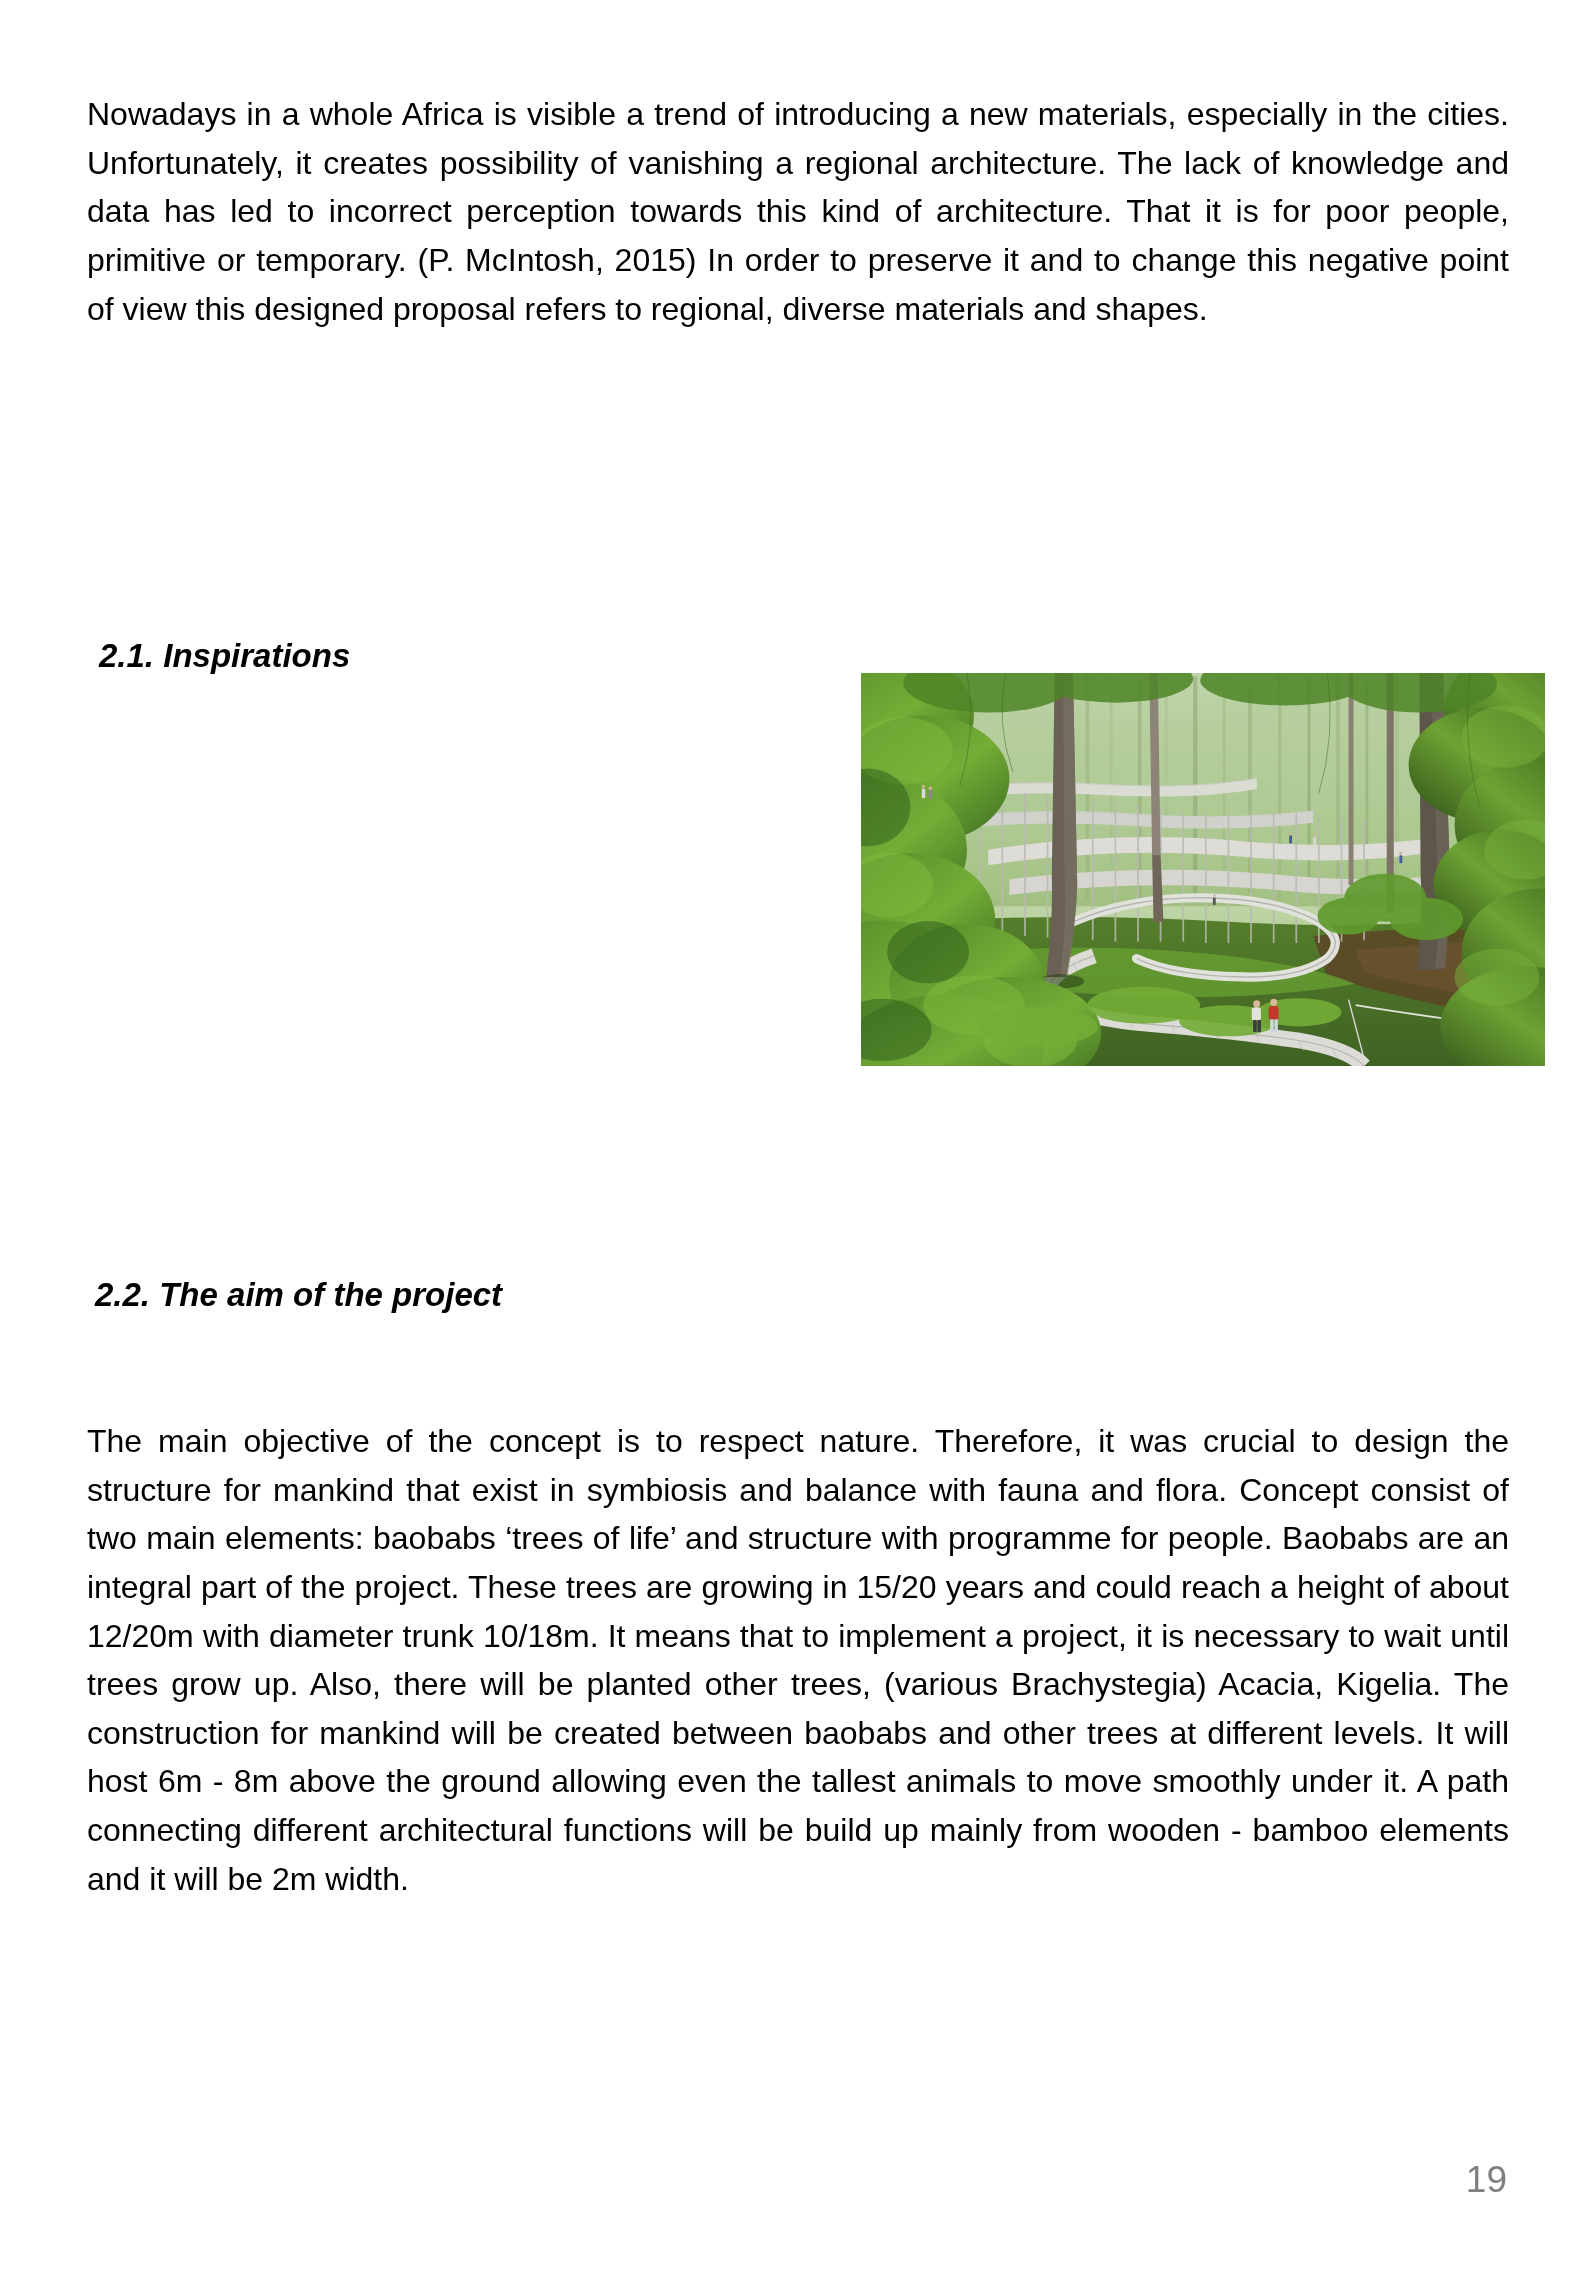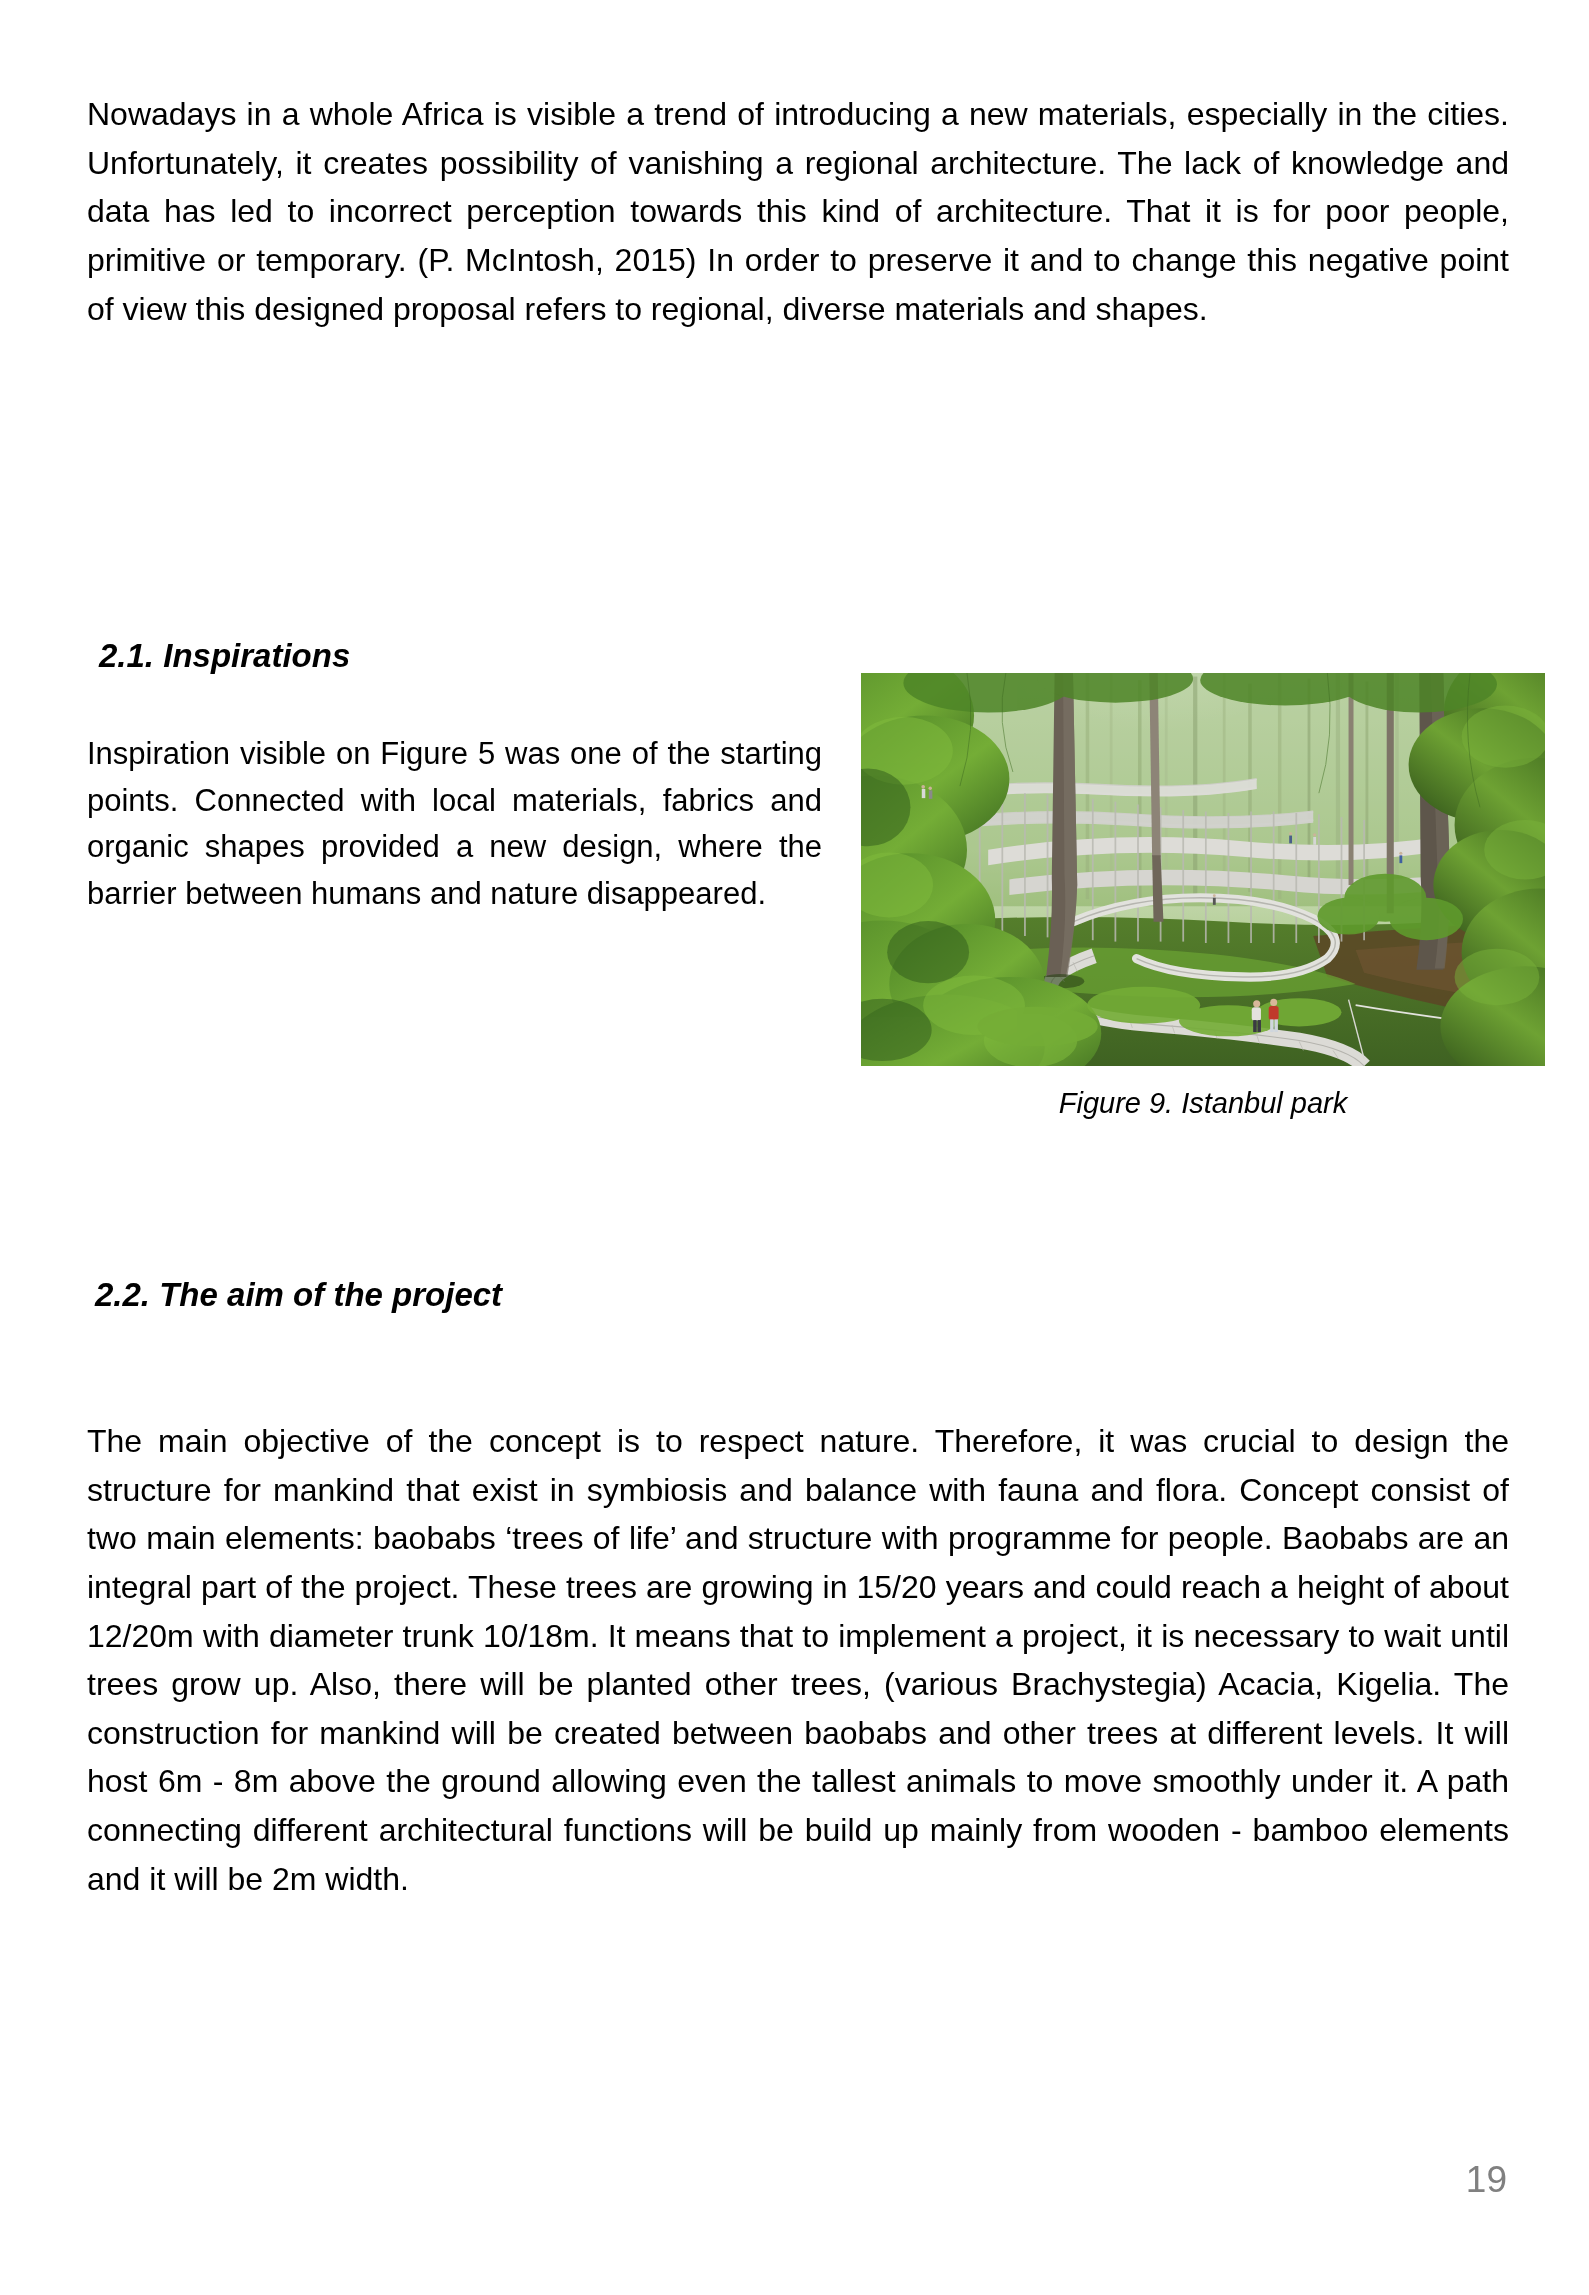--- a/index.html
+++ b/index.html
@@ -108,21 +108,20 @@
 </style>
 </head>
 <body>
 
 <div class="page">
 
   <div class="para" id="intro-paragraph">Nowadays in a whole Africa is visible a trend of introducing a new materials, especially in the cities. Unfortunately, it creates possibility of vanishing a regional architecture. The lack of knowledge and data has led to incorrect perception towards this kind of architecture. That it is for poor people, primitive or temporary. (P. McIntosh, 2015) In order to preserve it and to change this negative point of view this designed proposal refers to regional, diverse materials and shapes.</div>
 
   <div class="section-heading" id="heading-inspirations">2.1. Inspirations</div>
 
-  <div class="para" id="inspiration-paragraph">Inspiration visible on Figure 5 was one of the starting points. Connected with local materials, fabrics and organic shapes provided a new design, where the barrier between humans and nature disappeared.</div>
 
   <div id="figure-block">
     <div class="figure-photo">
       <svg class="photo-svg" viewBox="0 0 968 556" preserveAspectRatio="none">
         <defs>
           <linearGradient id="skyGrad" x1="0" y1="0" x2="0" y2="1">
             <stop offset="0%" stop-color="#e6efdd"></stop>
             <stop offset="45%" stop-color="#cfe0bd"></stop>
             <stop offset="100%" stop-color="#8fb464"></stop>
           </linearGradient>
@@ -342,21 +341,20 @@
         <g stroke="#3f6b21" stroke-width="1.4" opacity="0.5" fill="none">
           <path d="M150,0 Q165,80 140,160"></path>
           <path d="M205,0 Q190,70 215,140"></path>
           <path d="M660,0 Q672,90 648,170"></path>
           <path d="M862,0 Q850,100 876,190"></path>
         </g>
       </svg>
     </div>
   </div>
 
-  <div class="figure-caption">Figure 9. Istanbul park</div>
 
   <div class="section-heading" id="heading-aim">2.2. The aim of the project</div>
 
   <div class="para" id="aim-paragraph">The main objective of the concept is to respect nature. Therefore, it was crucial to design the structure for mankind that exist in symbiosis and balance with fauna and flora. Concept consist of two main elements: baobabs ‘trees of life’ and structure with programme for people. Baobabs are an integral part of the project. These trees are growing in 15/20 years and could reach a height of  about 12/20m with diameter trunk 10/18m. It means that to implement a project, it is necessary to wait until trees grow up. Also, there will be planted other trees, (various Brachystegia) Acacia, Kigelia. The construction for mankind will be created between baobabs and other trees at different levels. It will host 6m - 8m above the ground allowing even the tallest animals to move smoothly under it. A path connecting different architectural functions will be build up mainly from wooden - bamboo elements and it will be 2m width.</div>
 
   <div id="page-number">19</div>
 
 </div>
 
 

